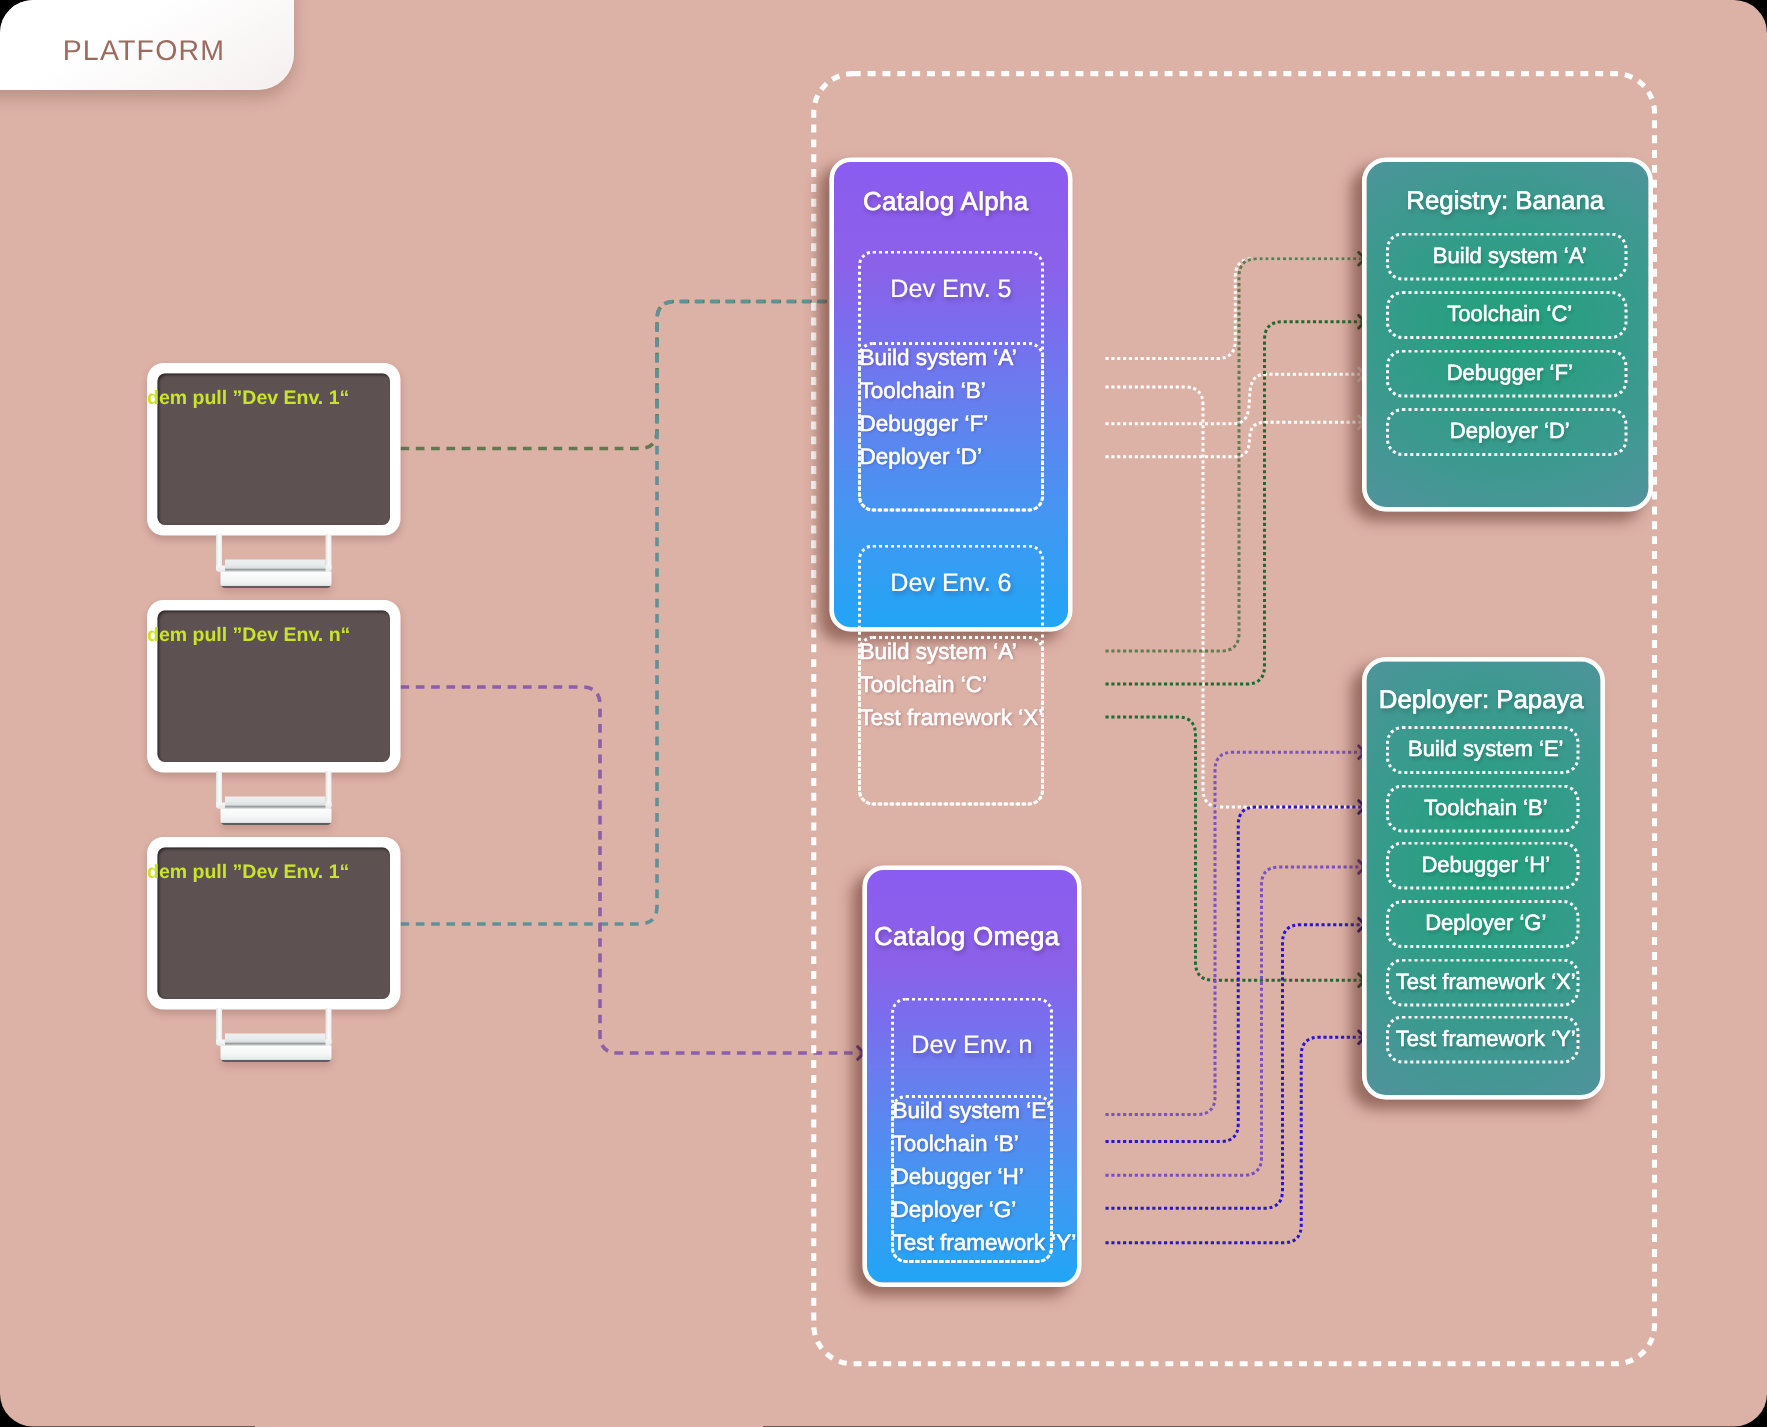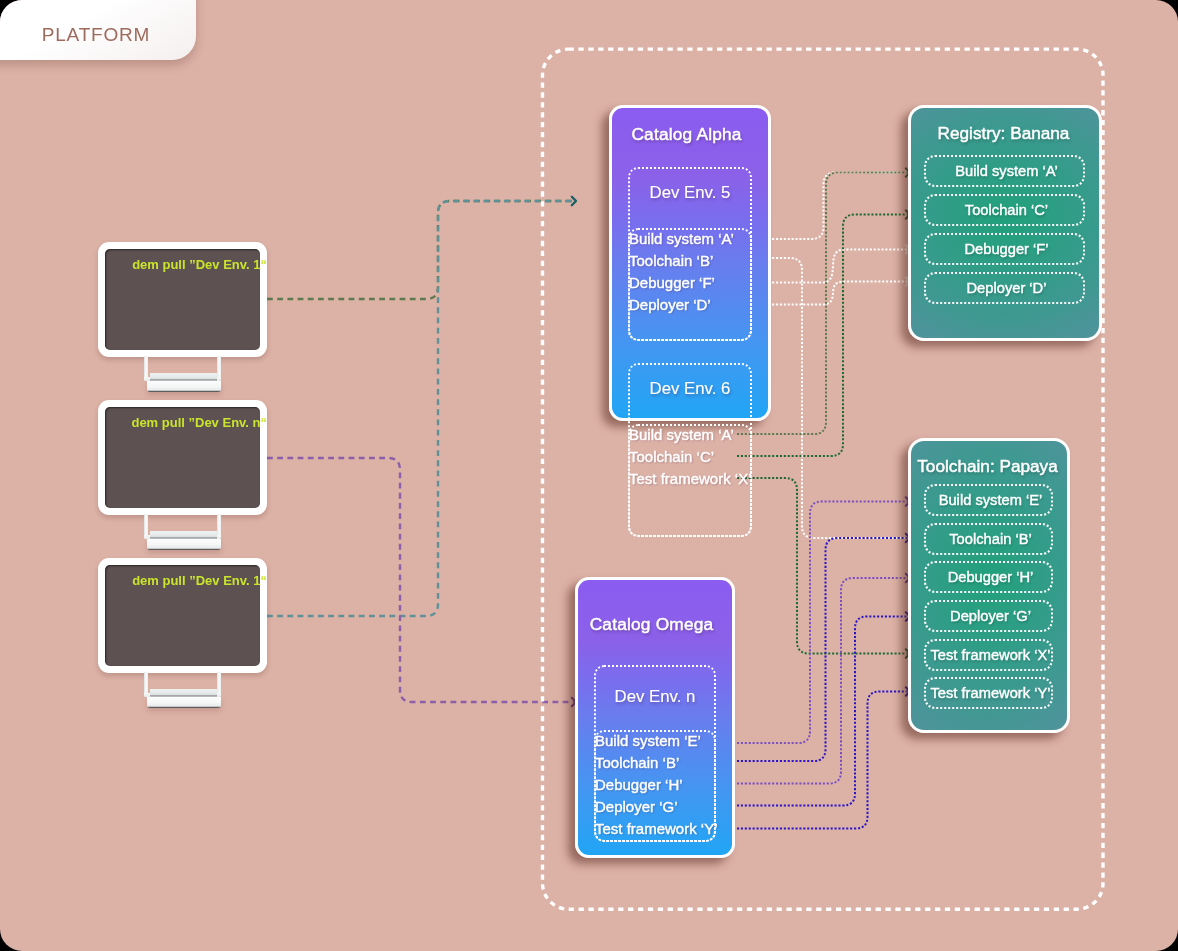--- a/index.html
+++ b/index.html
@@ -15,21 +15,21 @@
 
   
   #outer{position:absolute;left:538px;top:44.8px;width:572px;height:874px;}
 
   
   .monitor{position:absolute;}
   .mon-screen{position:absolute;left:0;top:0;width:169px;height:115px;background:#ffffff;border-radius:11px;
      box-shadow:0 3px 5px rgba(90,50,40,0.22);}
   .mon-screen i{position:absolute;left:7px;top:7px;right:7px;bottom:7px;background:#5d5152;border-radius:5px;
      box-shadow:inset 1px 1px 2px rgba(0,0,0,.55);}
-  .mon-txt{position:absolute;left:0;top:15px;width:169px;text-align:right;color:#c9e52b;font-size:13px;font-weight:bold;white-space:nowrap;}
+  .mon-txt{position:absolute;left:0;top:15px;width:169px;text-align:left;color:#c9e52b;font-size:13px;font-weight:bold;white-space:nowrap;}
 
   .stand-arm{position:absolute;top:114px;width:4px;height:25px;background:linear-gradient(90deg,#dfe3e4,#fcfcfc 55%,#e9ecec);}
   .stand-arm.l{left:46px;border-radius:0 0 0 2px;}
   .stand-arm.r{left:119px;border-radius:0 0 2px 0;}
   .stand-foot{position:absolute;left:46px;top:135px;width:77px;height:4px;background:linear-gradient(180deg,#f6f7f7,#e9ecec);border-radius:0 0 2px 2px;}
   .mon-base{position:absolute;left:52px;top:131px;width:67px;height:9px;
      background:linear-gradient(180deg,#eef0f1 0%,#e8ebec 40%,#dcdfe0 62%,#9aa0a2 74%,#b4b9ba 80%,#c9cdce 100%);}
   .mon-base2{position:absolute;left:49px;top:139px;width:74px;height:11px;
      background:linear-gradient(180deg,#fdfdfd 0%,#f5f6f6 50%,#e9ebec 80%,#dcdfe0 86%,#5f5c5d 88%,#5f5c5d 100%);
      border-radius:0 0 3px 3px;box-shadow:0 3px 5px rgba(120,70,55,.22);}
@@ -130,42 +130,42 @@
         <i></i>
       </div>
       <div class="mon-txt">dem pull ”Dev Env. 1“</div>
       <div class="stand-arm l"></div>
       <div class="stand-arm r"></div>
       <div class="stand-foot"></div>
       <div class="mon-base"></div>
       <div class="mon-base2"></div>
     </div>
 
-  <div class="catalog" style="left:609px;top:105px;width:162px;height:316px">
+  <div class="catalog" style="left:553px;top:105px;width:162px;height:316px">
     <div class="cat-title">Catalog Alpha</div>
     <div class="devenv" style="top:59px;height:174px">
       <div class="devenv-title">Dev Env. 5</div>
       <div class="pkglist" style="top:58.7px;bottom:-2px">
         <div style="top:0.0px">Build system ‘A’</div>
         <div style="top:22.2px">Toolchain ‘B’</div>
         <div style="top:44.4px">Debugger ‘F’</div>
         <div style="top:66.6px">Deployer ‘D’</div>
       </div>
     </div>
     <div class="devenv" style="top:255px;height:174px">
       <div class="devenv-title">Dev Env. 6</div>
       <div class="pkglist" style="top:58.7px;bottom:-2px">
         <div style="top:0.0px">Build system ‘A’</div>
         <div style="top:22.2px">Toolchain ‘C’</div>
         <div style="top:44.4px">Test framework ‘X’</div>
       </div>
     </div>
   </div>
 
-  <div class="catalog" style="left:575px;top:577px;width:160px;height:281px">
+  <div class="catalog" style="left:575px;top:577px;width:146px;height:281px">
     <div class="cat-title" style="top:34px">Catalog Omega</div>
     <div class="devenv" style="top:85px;height:177px">
       <div class="devenv-title" style="top:19.5px">Dev Env. n</div>
       <div class="pkglist" style="top:62.7px;bottom:-2px">
         <div style="top:0.0px">Build system ‘E’</div>
         <div style="top:22.2px">Toolchain ‘B’</div>
         <div style="top:44.4px">Debugger ‘H’</div>
         <div style="top:66.6px">Deployer ‘G’</div>
         <div style="top:88.8px">Test framework ‘Y’</div>
       </div>
@@ -174,21 +174,21 @@
 
   <div class="registry" style="left:908px;top:105px;width:194px;height:236px">
     <div class="reg-title">Registry: Banana</div>
     <div class="pill" style="top:47px">Build system ‘A’</div>
     <div class="pill" style="top:86px">Toolchain ‘C’</div>
     <div class="pill" style="top:125px">Debugger ‘F’</div>
     <div class="pill" style="top:164px">Deployer ‘D’</div>
   </div>
 
   <div class="registry" style="left:908px;top:438px;width:162px;height:295px">
-    <div class="reg-title">Toolchain: Papaya</div>
+    <div class="reg-title">Deployer: Papaya</div>
     <div class="pill" style="top:43px">Build system ‘E’</div>
     <div class="pill" style="top:81.5px">Toolchain ‘B’</div>
     <div class="pill" style="top:120.3px">Debugger ‘H’</div>
     <div class="pill" style="top:158.9px">Deployer ‘G’</div>
     <div class="pill" style="top:197.5px">Test framework ‘X’</div>
     <div class="pill" style="top:236.1px">Test framework ‘Y’</div>
   </div>
 </div>
 
 </body></html>

